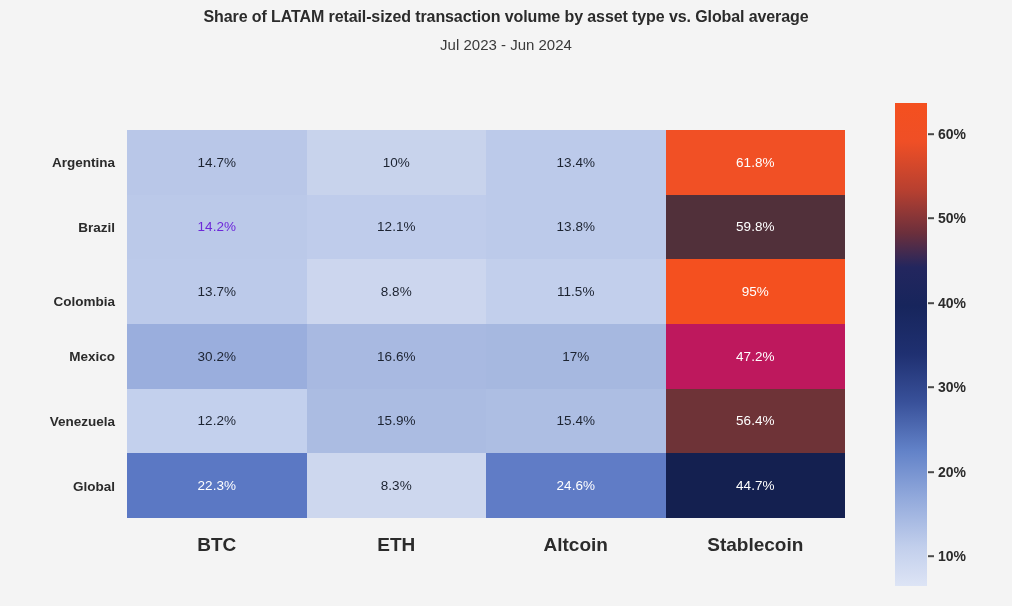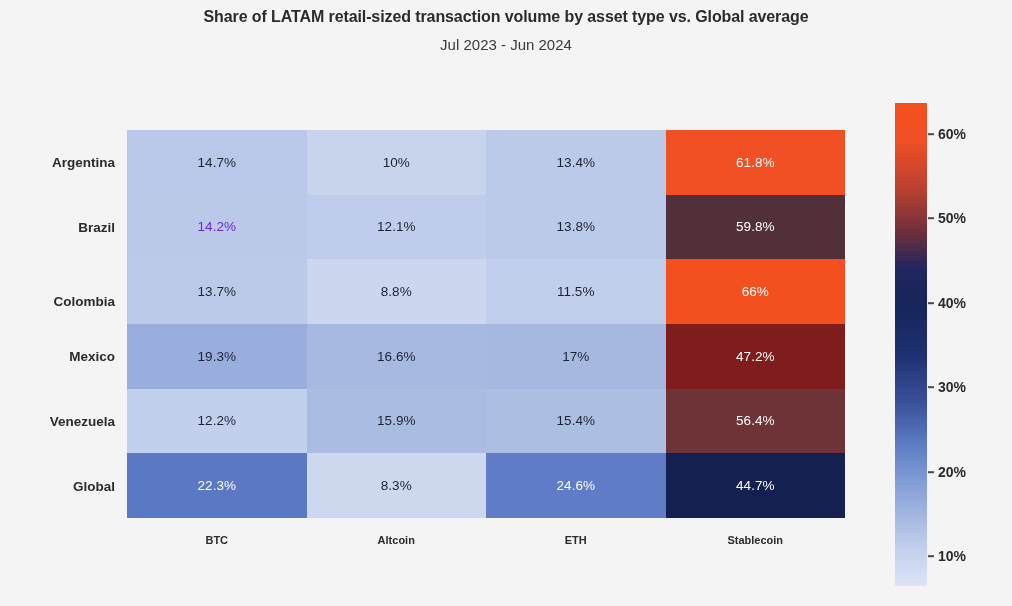--- a/index.html
+++ b/index.html
@@ -94,21 +94,21 @@
     position: absolute;
     left: 127px;
     top: 524px;
     width: 718px;
     height: 34px;
     display: flex;
   }
   .x-tick {
     flex: 1 1 0;
     text-align: center;
-    font-size: 11px;
+    font-size: 19px;
     font-weight: bold;
     color: #2b2b2b;
     padding-top: 10px;
   }
 
   
   #colorbar-wrap {
     position: absolute;
     left: 895px;
     top: 103px;
@@ -190,34 +190,34 @@
         <div class="hm-cell" style="background: rgb(188, 202, 234); color: rgb(28, 35, 49);">
           <span class="cell-label">13.7%</span>
         </div>
         <div class="hm-cell" style="background: rgb(204, 214, 238); color: rgb(28, 35, 49);">
           <span class="cell-label">8.8%</span>
         </div>
         <div class="hm-cell" style="background: rgb(194, 207, 236); color: rgb(28, 35, 49);">
           <span class="cell-label">11.5%</span>
         </div>
         <div class="hm-cell" style="background: rgb(244, 80, 31); color: rgb(255, 255, 255);">
-          <span class="cell-label">66%</span>
+          <span class="cell-label">95%</span>
         </div>
       </div>
       <div class="hm-row">
         <div class="hm-cell" style="background: rgb(154, 174, 221); color: rgb(28, 35, 49);">
-          <span class="cell-label">19.3%</span>
+          <span class="cell-label">30.2%</span>
         </div>
         <div class="hm-cell" style="background: rgb(168, 185, 225); color: rgb(28, 35, 49);">
           <span class="cell-label">16.6%</span>
         </div>
         <div class="hm-cell" style="background: rgb(166, 184, 224); color: rgb(28, 35, 49);">
           <span class="cell-label">17%</span>
         </div>
-        <div class="hm-cell" style="background: #7f1d1d; color: rgb(255, 255, 255);">
+        <div class="hm-cell" style="background: #be185d; color: rgb(255, 255, 255);">
           <span class="cell-label">47.2%</span>
         </div>
       </div>
       <div class="hm-row">
         <div class="hm-cell" style="background: rgb(195, 208, 237); color: rgb(28, 35, 49);">
           <span class="cell-label">12.2%</span>
         </div>
         <div class="hm-cell" style="background: rgb(171, 188, 226); color: rgb(28, 35, 49);">
           <span class="cell-label">15.9%</span>
         </div>
@@ -239,22 +239,22 @@
           <span class="cell-label">24.6%</span>
         </div>
         <div class="hm-cell" style="background: rgb(20, 32, 80); color: rgb(255, 255, 255);">
           <span class="cell-label">44.7%</span>
         </div>
       </div>
     </div>
 
   <div id="x-axis">
       <div class="x-tick">BTC</div>
+      <div class="x-tick">ETH</div>
       <div class="x-tick">Altcoin</div>
-      <div class="x-tick">ETH</div>
       <div class="x-tick">Stablecoin</div>
     </div>
 
   <div id="colorbar-wrap">
     <div id="colorbar-gradient" style="background: linear-gradient(rgb(244, 80, 31) 0%, rgb(239, 79, 38) 8%, rgb(184, 64, 48) 18%, rgb(107, 47, 60) 27%, rgb(35, 38, 94) 34%, rgb(23, 37, 92) 42%, rgb(31, 48, 113) 52%, rgb(57, 81, 154) 62%, rgb(98, 130, 200) 72%, rgb(147, 170, 220) 82%, rgb(194, 207, 236) 92%, rgb(221, 228, 245) 100%);"></div>
   <div class="cb-tick" style="top: 31px;">60%</div>
       <div class="cb-tick" style="top: 115px;">50%</div>
       <div class="cb-tick" style="top: 200px;">40%</div>
       <div class="cb-tick" style="top: 284px;">30%</div>
       <div class="cb-tick" style="top: 369px;">20%</div>

